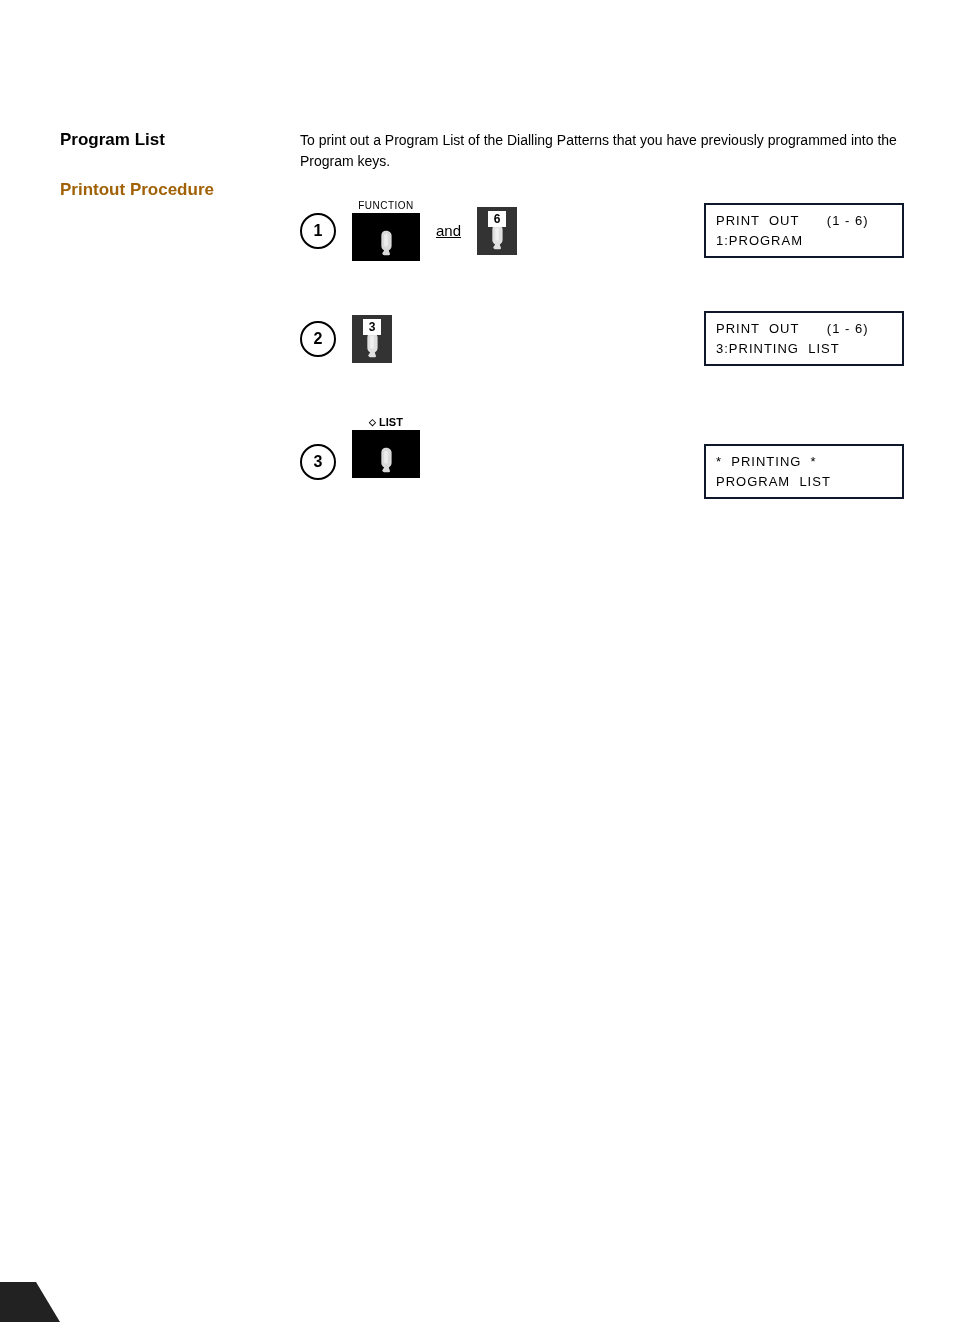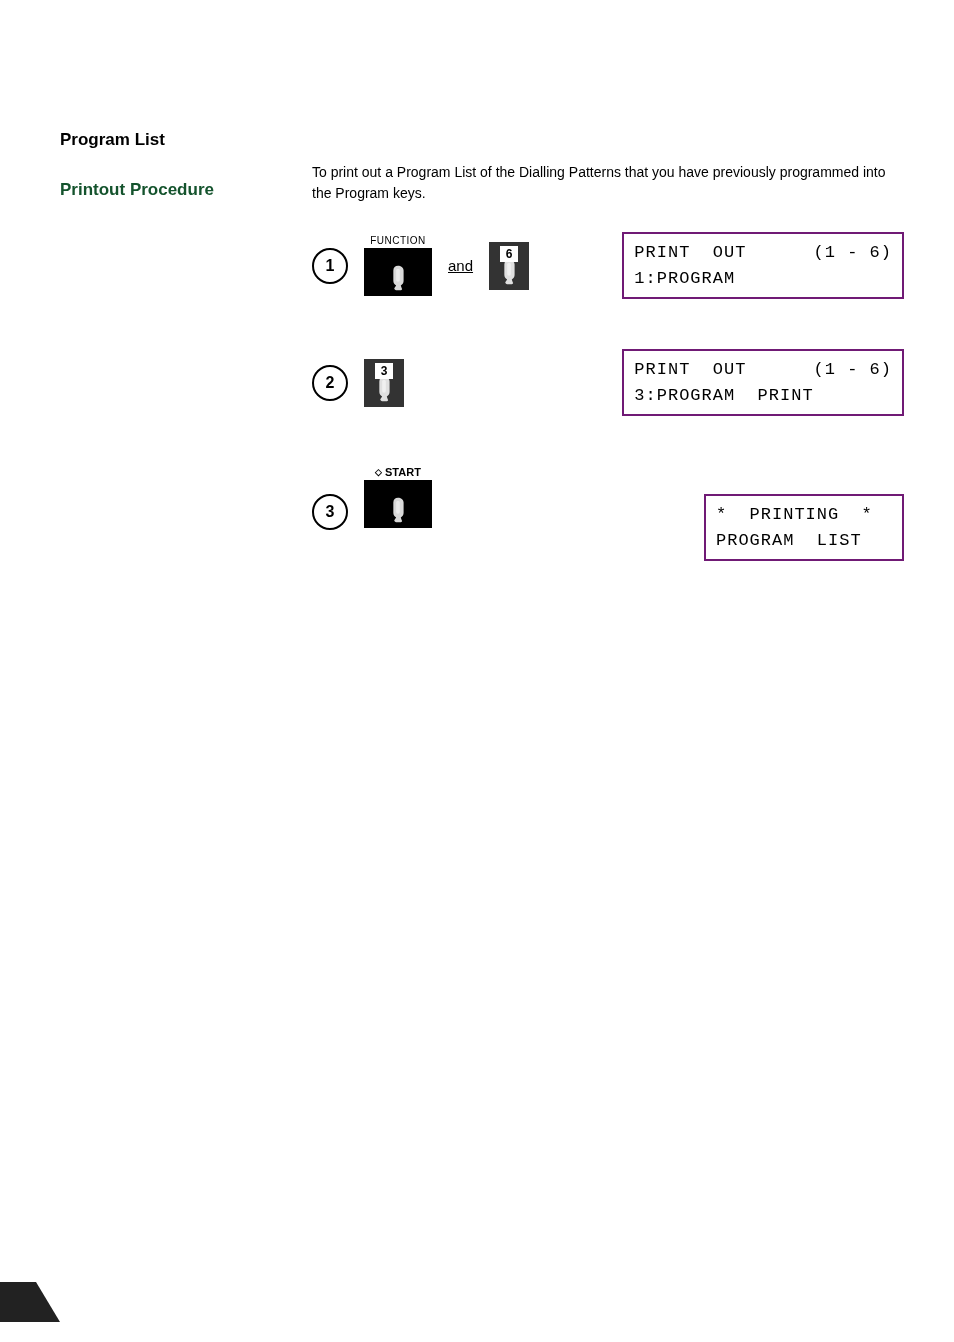--- a/index.html
+++ b/index.html
@@ -29,29 +29,28 @@
       font-size: 17px;
       font-weight: bold;
       margin-bottom: 12px;
       color: #000;
     }
 
     .section-subtitle {
       font-size: 17px;
       font-weight: bold;
       margin-top: 30px;
-      color: #14532d;
+      color: #a16207;
     }
 
     .right-column {
       position: absolute;
-      left: 312px;
+      left: 300px;
       top: 130px;
       right: 50px;
-      margin-top: 32px;
     }
 
     .intro-text {
       font-size: 14px;
       line-height: 1.5;
       color: #000;
       margin-bottom: 28px;
     }
 
     
@@ -145,24 +144,24 @@
     .and-text {
       font-size: 15px;
       color: #000;
       font-style: normal;
       flex-shrink: 0;
       text-decoration: underline;
     }
 
     
     .display-box {
-      border: 2px solid #701a75;
+      border: 2px solid #0f172a;
       padding: 6px 10px;
-      font-family: Liberation Mono, monospace;
-      font-size: 17px;
+      font-family: Liberation Sans, sans-serif;
+      font-size: 13px;
       color: #000;
       line-height: 1.5;
       min-width: 200px;
       background: #fff;
       margin-left: auto;
     }
 
     .display-line {
       display: block;
       white-space: pre;
@@ -267,34 +266,34 @@
               <path d="M13 2 C10 2 8 4 8 7 L8 18 C8 20 9 22 11 23 L9 26 C9 27 10 28 11 28 L16 28 C17 28 18 27 17 26 L16 23 C18 22 19 20 19 18 L19 7 C19 4 16 2 13 2Z" fill="#fff" opacity="0.85"></path>
               <rect x="11" y="5" width="4" height="14" rx="2" fill="#fff" opacity="0.5"></rect>
             </svg>
           </div>
         </div>
 
         <div style="flex:1;"></div>
 
         <div class="display-box">
           <span class="display-line">PRINT  OUT      (1 - 6)</span>
-          <span class="display-line">3:PROGRAM  PRINT</span>
+          <span class="display-line">3:PRINTING  LIST</span>
         </div>
       </div>
 
       <div class="step-row" style="margin-top: 30px; align-items: flex-start;">
 
         <div class="step-badge" style="margin-top: 28px;">
           <span>3</span>
         </div>
 
         <div class="key-block">
           <div class="start-label">
             <span class="diamond-icon">◇</span>
-            <span>START</span>
+            <span>LIST</span>
           </div>
           <div class="key-rect key-rect-start">
             <svg class="finger-svg" viewBox="0 0 26 30">
               <path d="M13 2 C10 2 8 4 8 7 L8 18 C8 20 9 22 11 23 L9 26 C9 27 10 28 11 28 L16 28 C17 28 18 27 17 26 L16 23 C18 22 19 20 19 18 L19 7 C19 4 16 2 13 2Z" fill="#fff" opacity="0.85"></path>
               <rect x="11" y="5" width="4" height="14" rx="2" fill="#fff" opacity="0.5"></rect>
             </svg>
           </div>
 
         </div>
 

